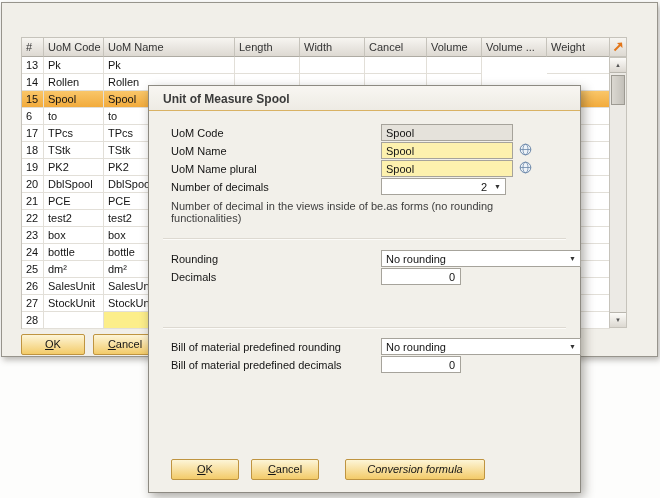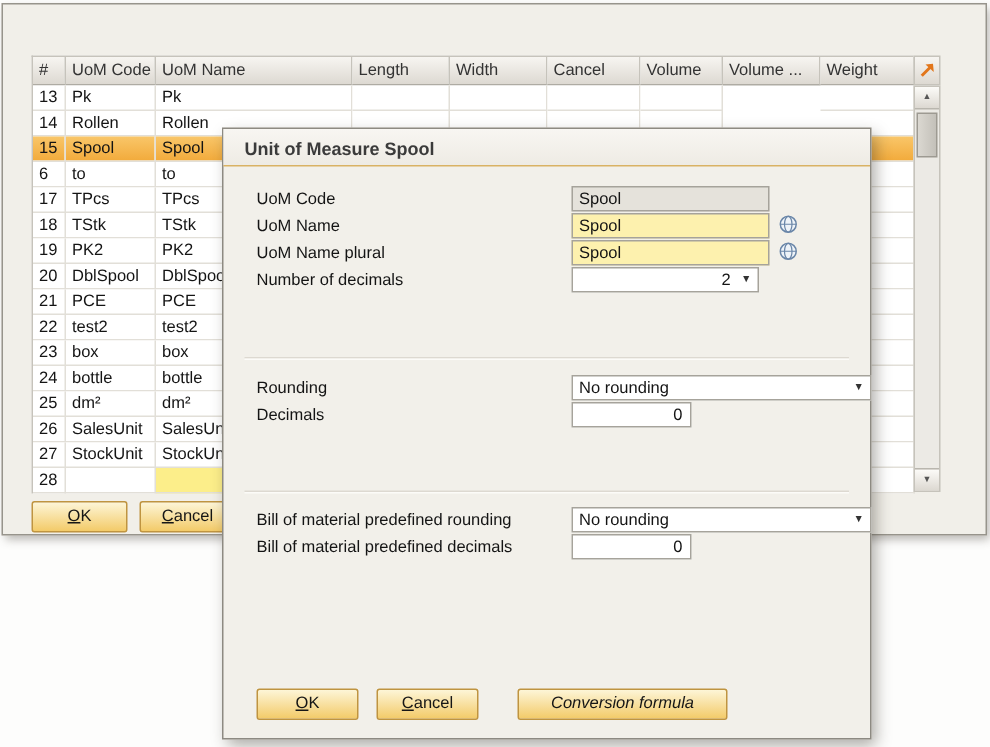--- a/index.html
+++ b/index.html
@@ -317,20 +317,21 @@
         <line x1="1.2" y1="6.5" x2="11.8" y2="6.5" stroke="#6a86a8" stroke-width="0.8"></line>
       </svg>
     </div>
 
     <div class="dlg-label r4">Number of decimals</div>
     <div class="dlg-field combo-right r4f">
       <span>2</span>
       <span class="arrow">▼</span>
     </div>
 
+    <div class="dlg-note n1">Number of decimal in the views inside of be.as forms (no rounding functionalities)</div>
 
     <div class="sep s1"></div>
 
     <div class="dlg-label r5">Rounding</div>
     <div class="dlg-field combo r5f">
       <span>No rounding</span>
       <span class="arrow">▼</span>
     </div>
 
     <div class="dlg-label r6">Decimals</div>

